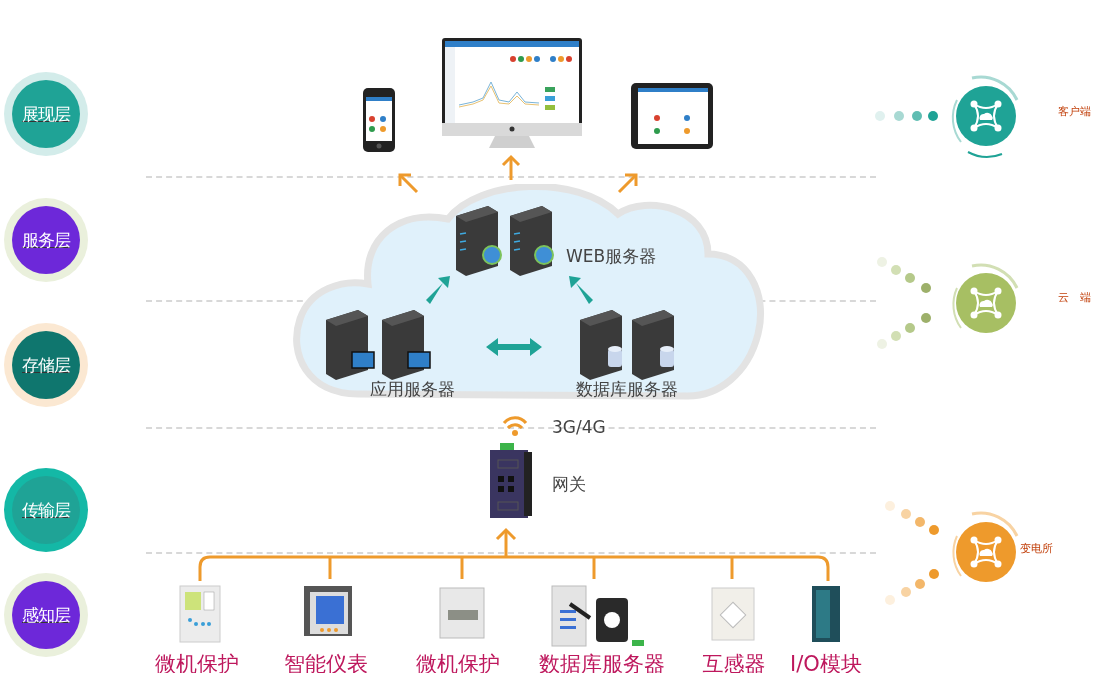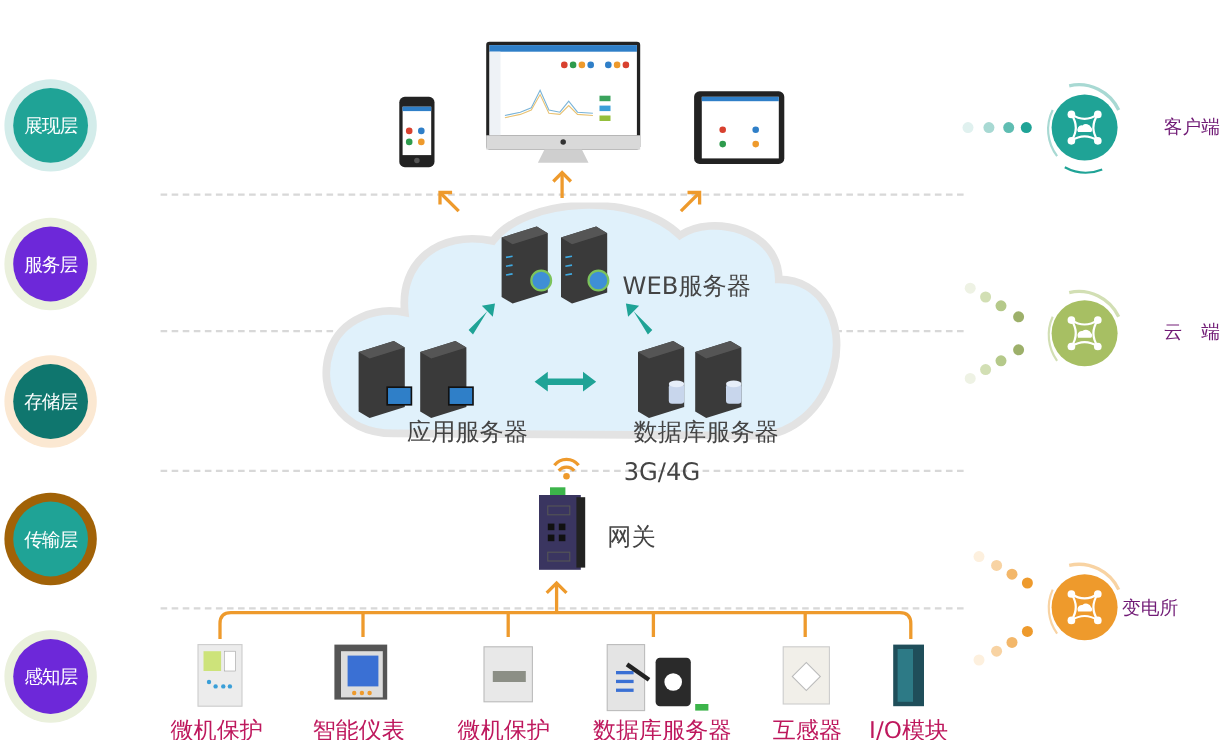--- a/index.html
+++ b/index.html
@@ -1,42 +1,42 @@
 <!DOCTYPE html>
 <html><head>
 <meta charset="utf-8">
 <style>
   html,body{margin:0;padding:0;background:#fff;}
   body{width:1118px;height:673px;position:relative;overflow:hidden;font-family:"DejaVu Sans","Liberation Sans",sans-serif;color:#333;}
   .abs{position:absolute;}
-  .layer{position:absolute;left:4px;width:84px;height:84px;border-radius:50%;display:flex;align-items:center;justify-content:center;}
+  .layer{position:absolute;left:4px;width:84px;height:84px;border-radius:50%;display:flex;align-items:center;justify-content:center;text-decoration:underline;}
   .layer .inner{width:68px;height:68px;border-radius:50%;display:flex;align-items:center;justify-content:center;color:#fff;font-size:17px;letter-spacing:-1px;}
   .dash{position:absolute;left:146px;width:730px;height:0;border-top:2px dashed #d8d8d8;}
-  .label{position:absolute;font-size:22px;color:#444;white-space:nowrap;}
-  .side-text{position:absolute;font-size:17px;color:#701a75;white-space:nowrap;}
+  .label{position:absolute;font-size:17px;color:#444;white-space:nowrap;}
+  .side-text{position:absolute;font-size:11px;color:#c2410c;white-space:nowrap;}
   .dev-label{position:absolute;font-size:21px;color:#be185d;white-space:nowrap;transform:translateX(-50%);}
 </style>
 </head>
 <body>
 
 <div class="dash" style="top:176px"></div>
 <div class="dash" style="top:300px"></div>
 <div class="dash" style="top:427px"></div>
 <div class="dash" style="top:552px"></div>
 
 <div class="layer" style="top:72px;background:#d3ecea">
   <div class="inner" style="background:#1fa396">展现层</div>
 </div>
 <div class="layer" style="top:198px;background:#eaf0dc">
   <div class="inner" style="background:#6d28d9">服务层</div>
 </div>
 <div class="layer" style="top:323px;background:#fbe8d2">
   <div class="inner" style="background:#0f766e">存储层</div>
 </div>
-<div class="layer" style="top:448px;background:#a16207">
+<div class="layer" style="top:468px;background:#14b8a6">
   <div class="inner" style="background:#1fa396">传输层</div>
 </div>
 <div class="layer" style="top:573px;background:#eaf0dc">
   <div class="inner" style="background:#6d28d9">感知层</div>
 </div>
 
 <svg class="abs" style="left:355px;top:30px" width="370" height="165">
 
   <g>
     <rect x="8" y="58" width="32" height="64" rx="5" fill="#222"></rect>
@@ -137,21 +137,21 @@
 </svg>
 <div class="label" style="left:566px;top:245px">WEB服务器</div>
 <div class="label" style="left:370px;top:378px">应用服务器</div>
 <div class="label" style="left:576px;top:378px">数据库服务器</div>
 
 <svg class="abs" style="left:500px;top:413px" width="30" height="26">
   <path d="M4,10 A14,14 0 0,1 26,10" fill="none" stroke="#ee9a2c" stroke-width="3"></path>
   <path d="M8,15 A9,9 0 0,1 22,15" fill="none" stroke="#ee9a2c" stroke-width="3"></path>
   <circle cx="15" cy="20" r="3" fill="#ee9a2c"></circle>
 </svg>
-<div class="label" style="left:567px;top:417px">3G/4G</div>
+<div class="label" style="left:552px;top:417px">3G/4G</div>
 <svg class="abs" style="left:486px;top:440px" width="48" height="80">
   <rect x="14" y="3" width="14" height="8" fill="#3cb44a"></rect>
   <rect x="4" y="10" width="38" height="68" fill="#3a3560"></rect>
   <rect x="38" y="12" width="8" height="64" fill="#222"></rect>
   <rect x="12" y="20" width="20" height="8" fill="none" stroke="#555" stroke-width="1"></rect>
   <rect x="12" y="36" width="6" height="6" fill="#111"></rect>
     <rect x="22" y="36" width="6" height="6" fill="#111"></rect>
   <rect x="12" y="46" width="6" height="6" fill="#111"></rect>
     <rect x="22" y="46" width="6" height="6" fill="#111"></rect>
   <rect x="12" y="62" width="20" height="8" fill="none" stroke="#555" stroke-width="1"></rect>

